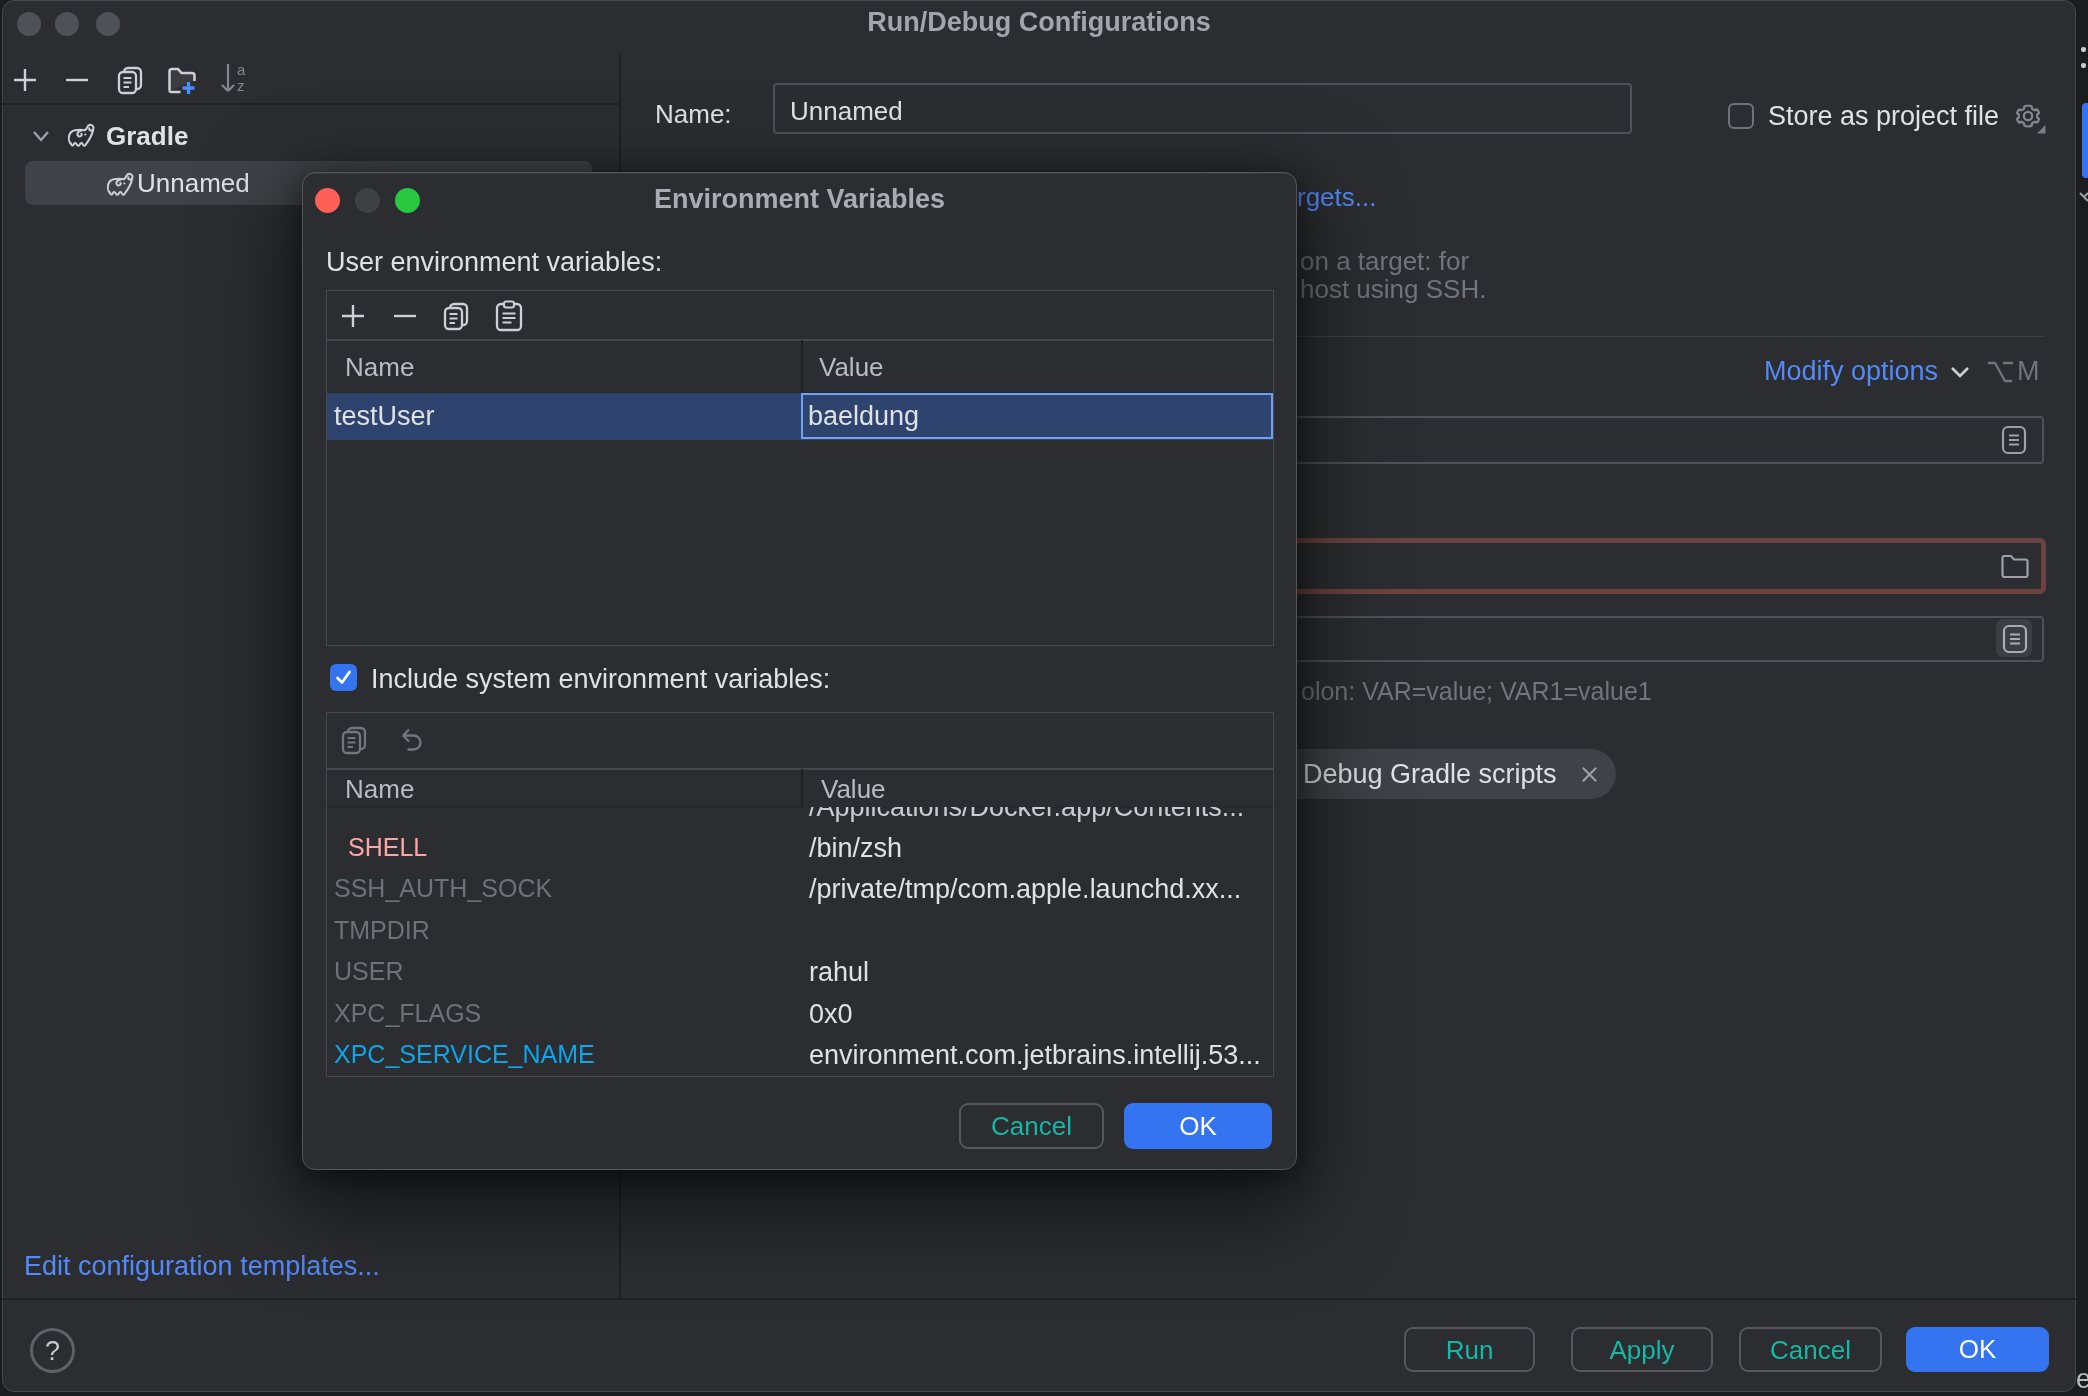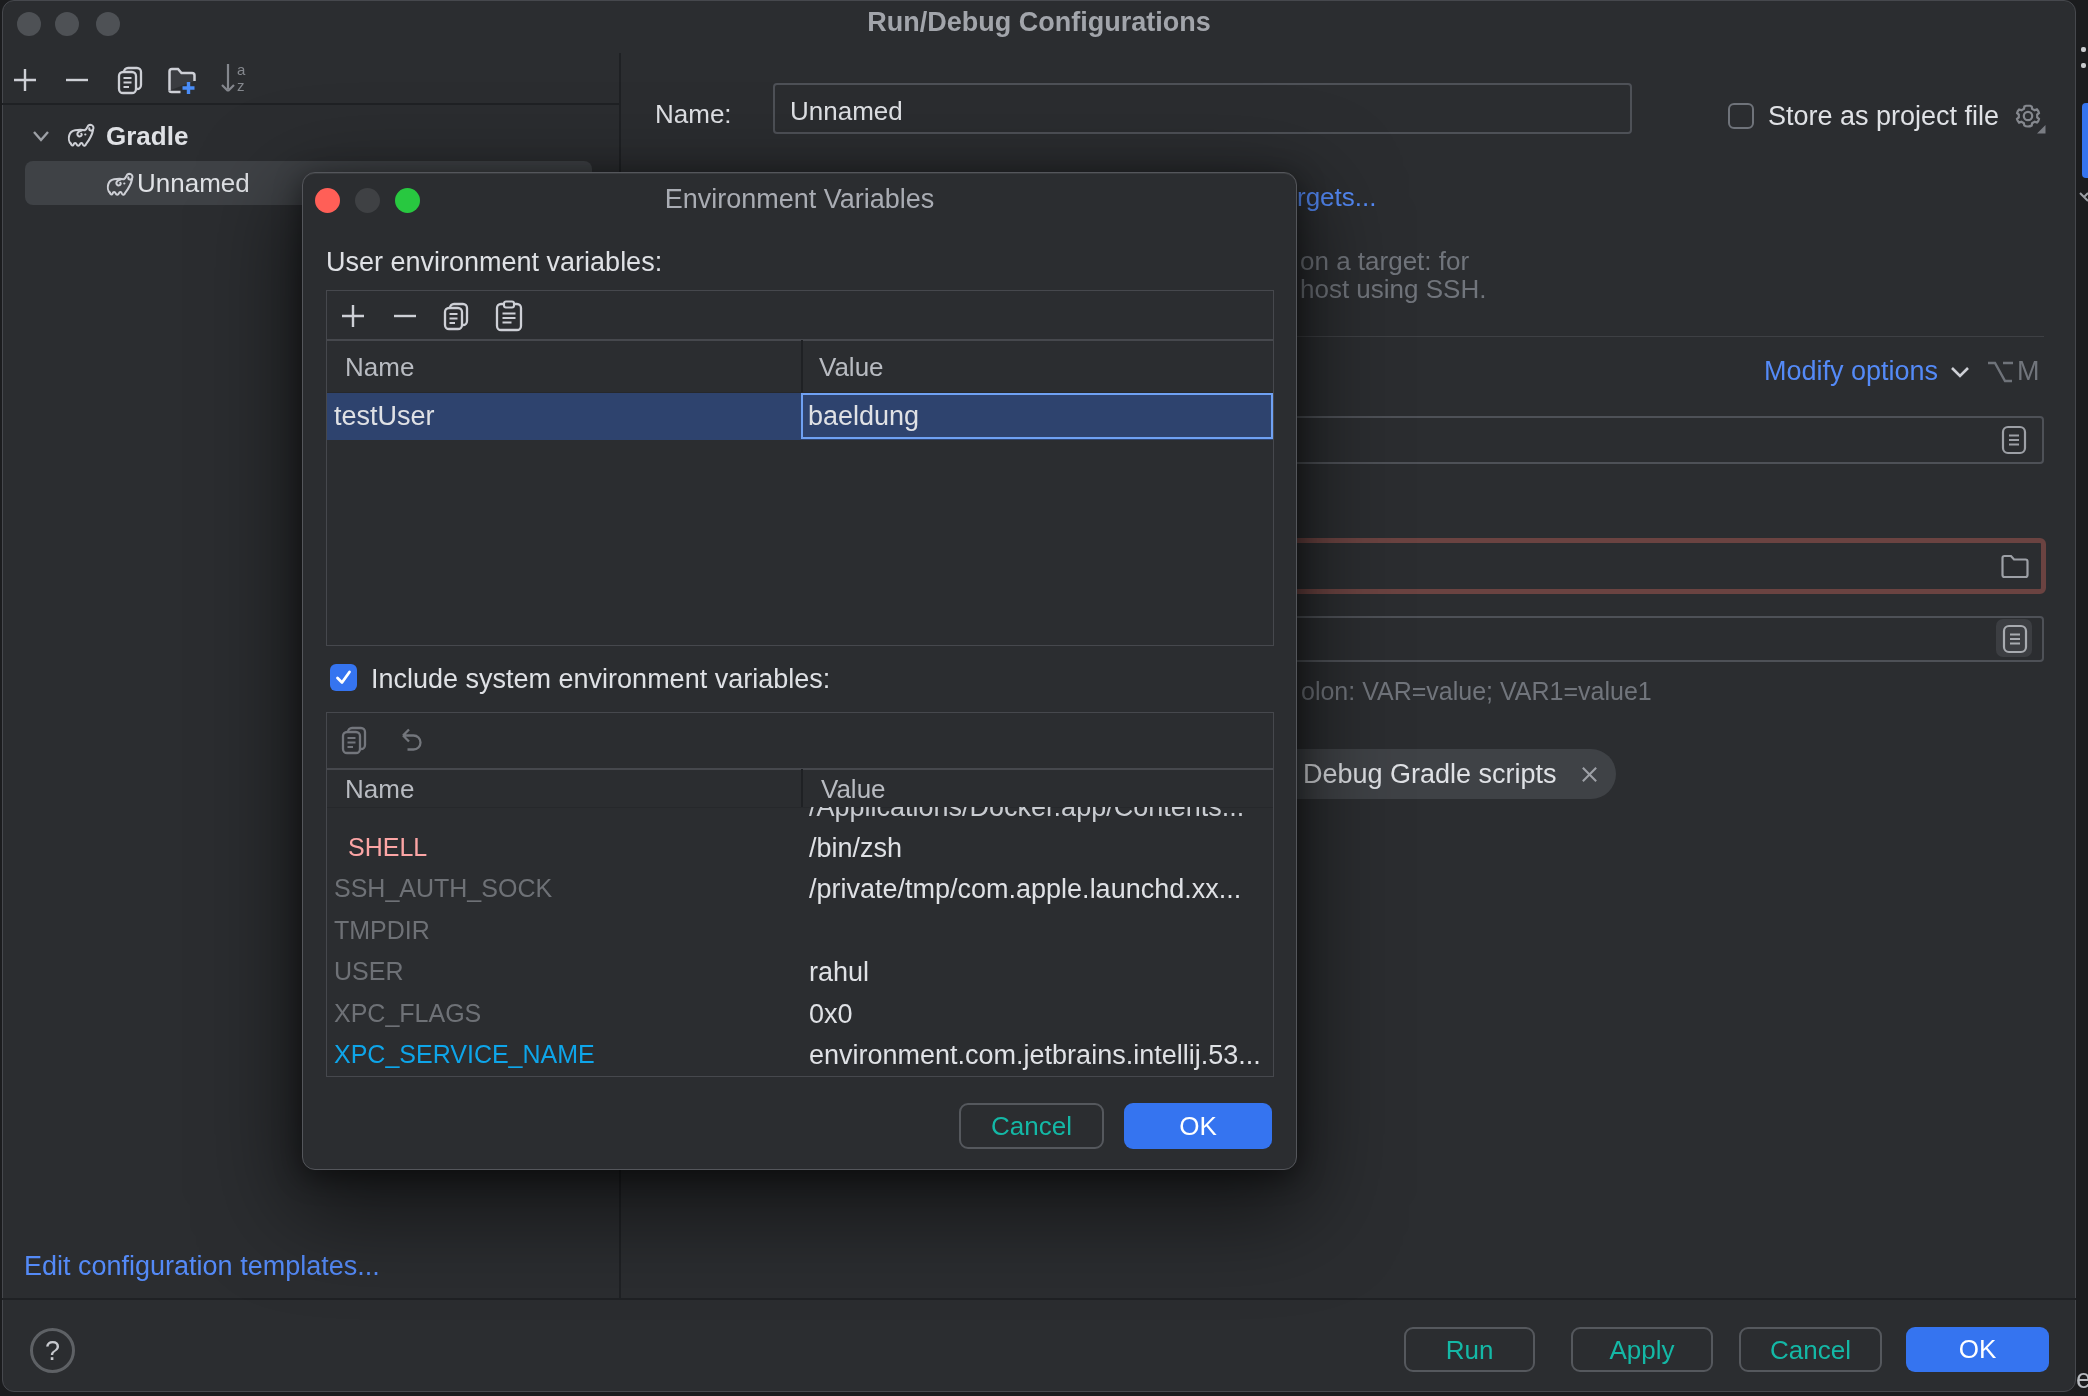--- a/index.html
+++ b/index.html
@@ -142,21 +142,21 @@
 <div class="abs" style="left:2082px;top:103px;width:6px;height:75px;background:#3574f0;border-radius:4px 0 0 4px"></div>
 <svg style="left:2078px;top:190px" width="12" height="14" viewBox="0 0 12 14">
     <path d="M2 3l8 8M10 3l-4 4" stroke="#9da0a6" stroke-width="2" fill="none"></path>
   </svg>
 <div class="lbl" style="left:2076px;top:1364px;color:#b8bbc0">e</div>
 
 <div id="dlg"></div>
 <div class="dot" style="left:315px;top:188px;width:25px;height:25px;background:#ff5f57"></div>
 <div class="dot" style="left:355px;top:188px;width:25px;height:25px;background:#3f4144"></div>
 <div class="dot" style="left:395px;top:188px;width:25px;height:25px;background:#28c840"></div>
-<div class="lbl" style="left:302px;width:995px;top:184px;text-align:center;font-weight:normal;font-size:27px;color:#a9acb3">Environment Variables</div>
+<div class="lbl" style="left:302px;width:995px;top:184px;text-align:center;font-weight:bold;font-size:27px;color:#a9acb3">Environment Variables</div>
 <div class="lbl" style="left:326px;top:247px">User environment variables:</div>
 
 <div class="abs" style="left:326px;top:290px;width:948px;height:356px;border:1px solid #46484d">
   <svg style="left:12px;top:11px" width="28" height="28" viewBox="0 0 28 28">
       <path d="M14 3v22M3 14h22" stroke="#ced0d6" stroke-width="2.4" fill="none"></path>
     </svg>
   <svg style="left:64px;top:11px" width="28" height="28" viewBox="0 0 28 28">
       <path d="M3 14h22" stroke="#ced0d6" stroke-width="2.4" fill="none"></path>
     </svg>
   <svg style="left:114px;top:10px" width="30" height="30" viewBox="0 0 30 30">

